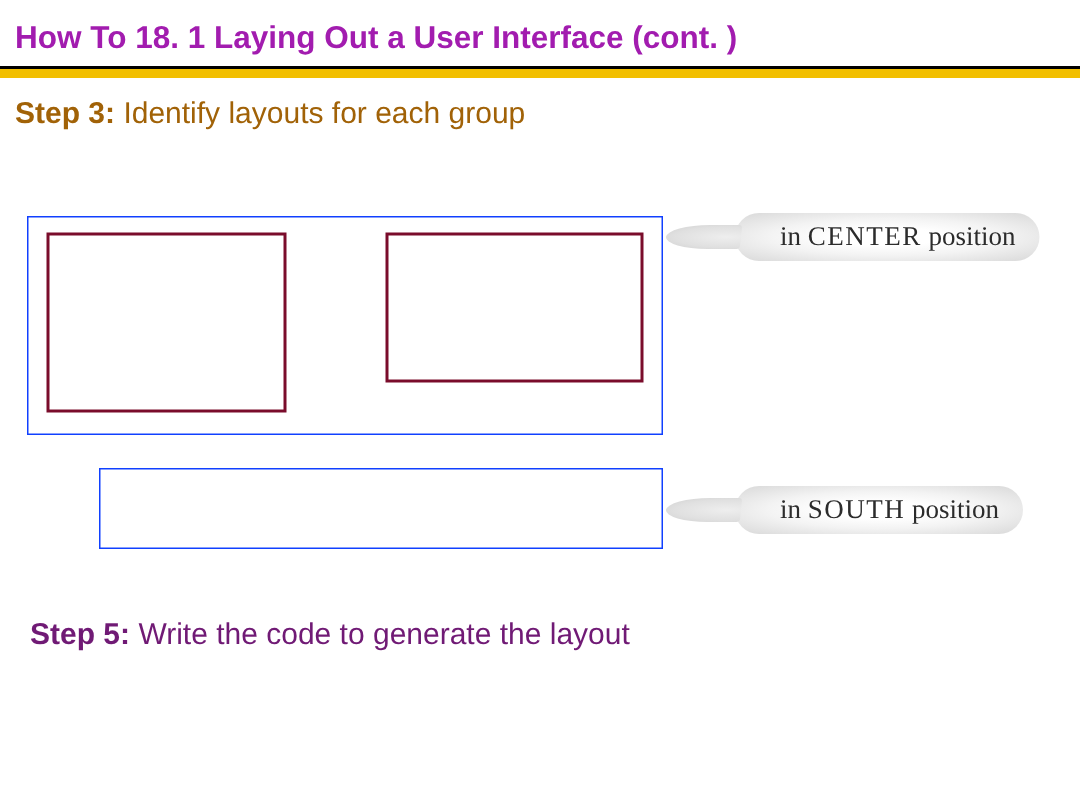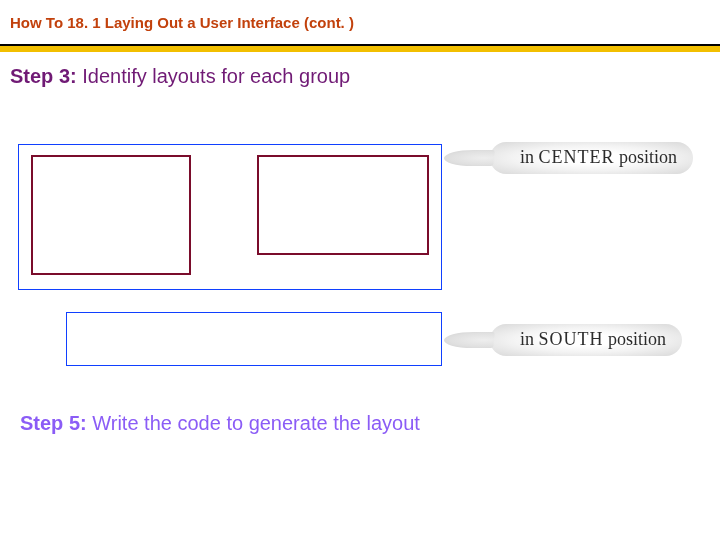--- a/index.html
+++ b/index.html
@@ -13,23 +13,23 @@
   }
   .slide {
     position: relative;
     width: 720px;
     height: 540px;
   }
   .title {
     position: absolute;
     left: 10px;
     top: 14px;
-    font-size: 15px;
+    font-size: 21px;
     font-weight: bold;
-    color: #c2410c;
+    color: #a21caf;
   }
   .rule-dark {
     position: absolute;
     left: 0;
     top: 44px;
     width: 720px;
     height: 2px;
     background: #000000;
   }
   .rule-yellow {
@@ -39,21 +39,21 @@
     width: 720px;
     height: 6px;
     background: #f2bf00;
   }
   .steps-top {
     position: absolute;
     left: 10px;
     top: 64px;
     font-size: 20px;
     line-height: 25px;
-    color: #701a75;
+    color: #a16207;
   }
   .steps-top .line { white-space: pre; }
   .b { font-weight: bold; }
   .diagram {
     position: absolute;
     left: 0;
     top: 120px;
     width: 720px;
     height: 300px;
   }
@@ -136,21 +136,21 @@
   }
   .callout-south {
     left: 490px;
     top: 204px;
   }
   .step5 {
     position: absolute;
     left: 20px;
     top: 412px;
     font-size: 20px;
-    color: #8b5cf6;
+    color: #701a75;
   }
 </style>
 </head>
 <body>
 
 <div class="slide">
 
   <div class="title">How To 18. 1 Laying Out a User Interface  (cont. )</div>
   <div class="rule-dark"></div>
   <div class="rule-yellow"></div>

